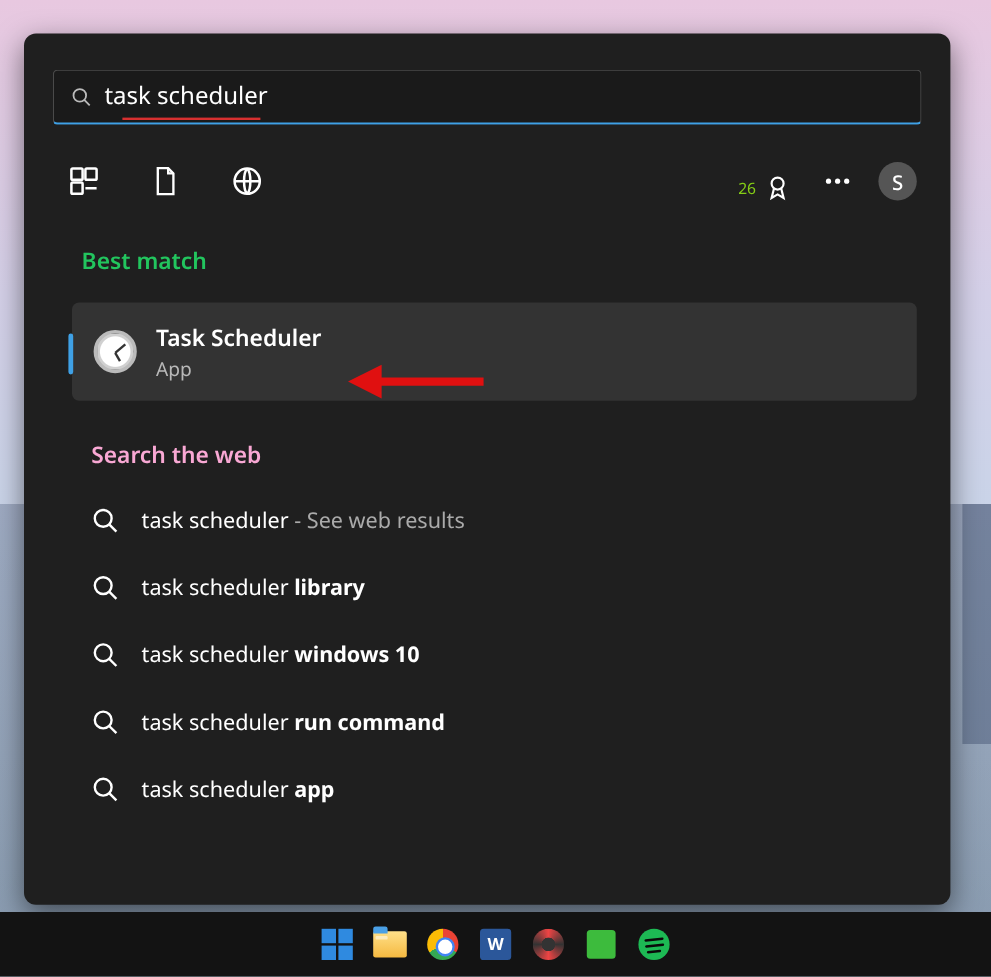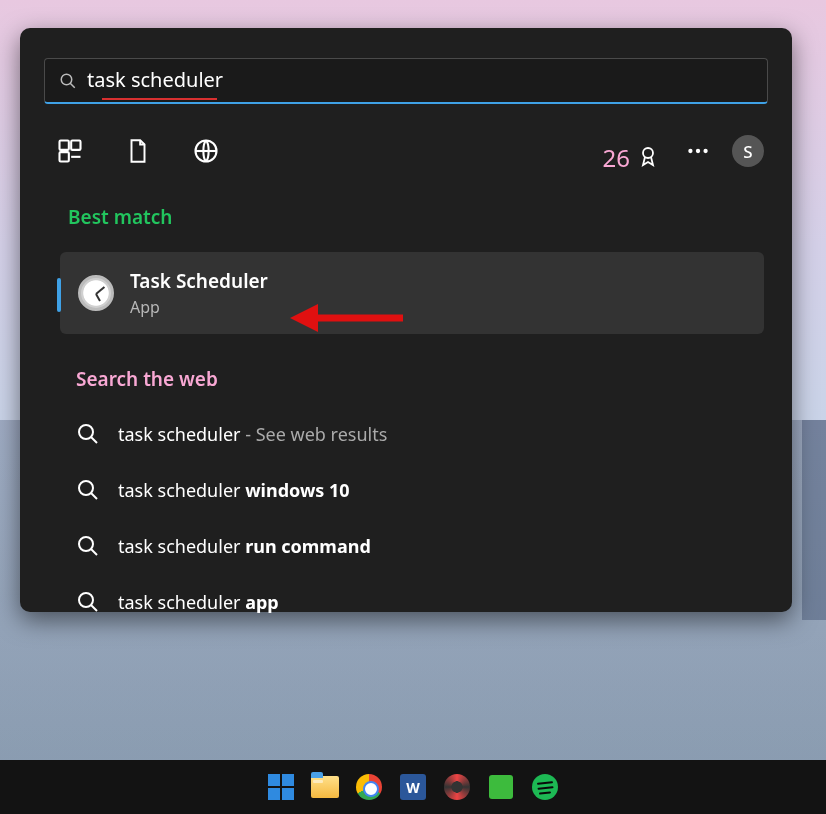--- a/index.html
+++ b/index.html
@@ -19,21 +19,21 @@
   }
   .wallpaper-building {
     position: absolute;
     right: -4px; top: 420px; width: 28px; height: 200px;
     background: #4a5a78;
     opacity: 0.5;
   }
   .search-panel {
     position: absolute;
     left: 20px; top: 28px;
-    width: 772px; height: 584px;
+    width: 772px; height: 726px;
     background: #1f1f1f;
     border-radius: 10px;
     color: #fff;
     padding: 0;
     box-shadow: 0 8px 24px rgba(0,0,0,.5);
   }
   .search-box-wrap {
     padding: 30px 24px 0 24px;
   }
   .search-box {
@@ -76,22 +76,22 @@
   .tab-icon {
     width: 44px; height: 44px;
     display: flex; align-items: center; justify-content: center;
     margin-right: 24px;
     cursor: pointer;
   }
   .tabs-spacer { flex: 1; }
   .points {
     display: flex; align-items: center;
     margin-right: 18px;
-    font-size: 24px;
-    color: #f9a8d4;
+    font-size: 13px;
+    color: #84cc16;
     margin-top: 12px;
   }
   .points-num { margin-right: 6px; }
   .more-dots {
     width: 40px; height: 40px;
     display: flex; align-items: center; justify-content: center;
     margin-right: 14px;
     cursor: pointer;
   }
   .avatar {
@@ -322,20 +322,27 @@
           <circle cx="10" cy="10" r="7"></circle>
           <line x1="21" y1="21" x2="15" y2="15"></line>
         </svg>
       <span class="txt"><span>task scheduler</span><span class="bold"></span><span class="suffix"> - See web results</span></span>
     </div>
     <div class="web-item">
       <svg class="search-glyph" viewBox="0 0 24 24" fill="none" stroke="#fff" stroke-width="2">
           <circle cx="10" cy="10" r="7"></circle>
           <line x1="21" y1="21" x2="15" y2="15"></line>
         </svg>
+      <span class="txt"><span>task scheduler </span><span class="bold">library</span><span class="suffix"></span></span>
+    </div>
+    <div class="web-item">
+      <svg class="search-glyph" viewBox="0 0 24 24" fill="none" stroke="#fff" stroke-width="2">
+          <circle cx="10" cy="10" r="7"></circle>
+          <line x1="21" y1="21" x2="15" y2="15"></line>
+        </svg>
       <span class="txt"><span>task scheduler </span><span class="bold">windows 10</span><span class="suffix"></span></span>
     </div>
     <div class="web-item">
       <svg class="search-glyph" viewBox="0 0 24 24" fill="none" stroke="#fff" stroke-width="2">
           <circle cx="10" cy="10" r="7"></circle>
           <line x1="21" y1="21" x2="15" y2="15"></line>
         </svg>
       <span class="txt"><span>task scheduler </span><span class="bold">run command</span><span class="suffix"></span></span>
     </div>
     <div class="web-item">

